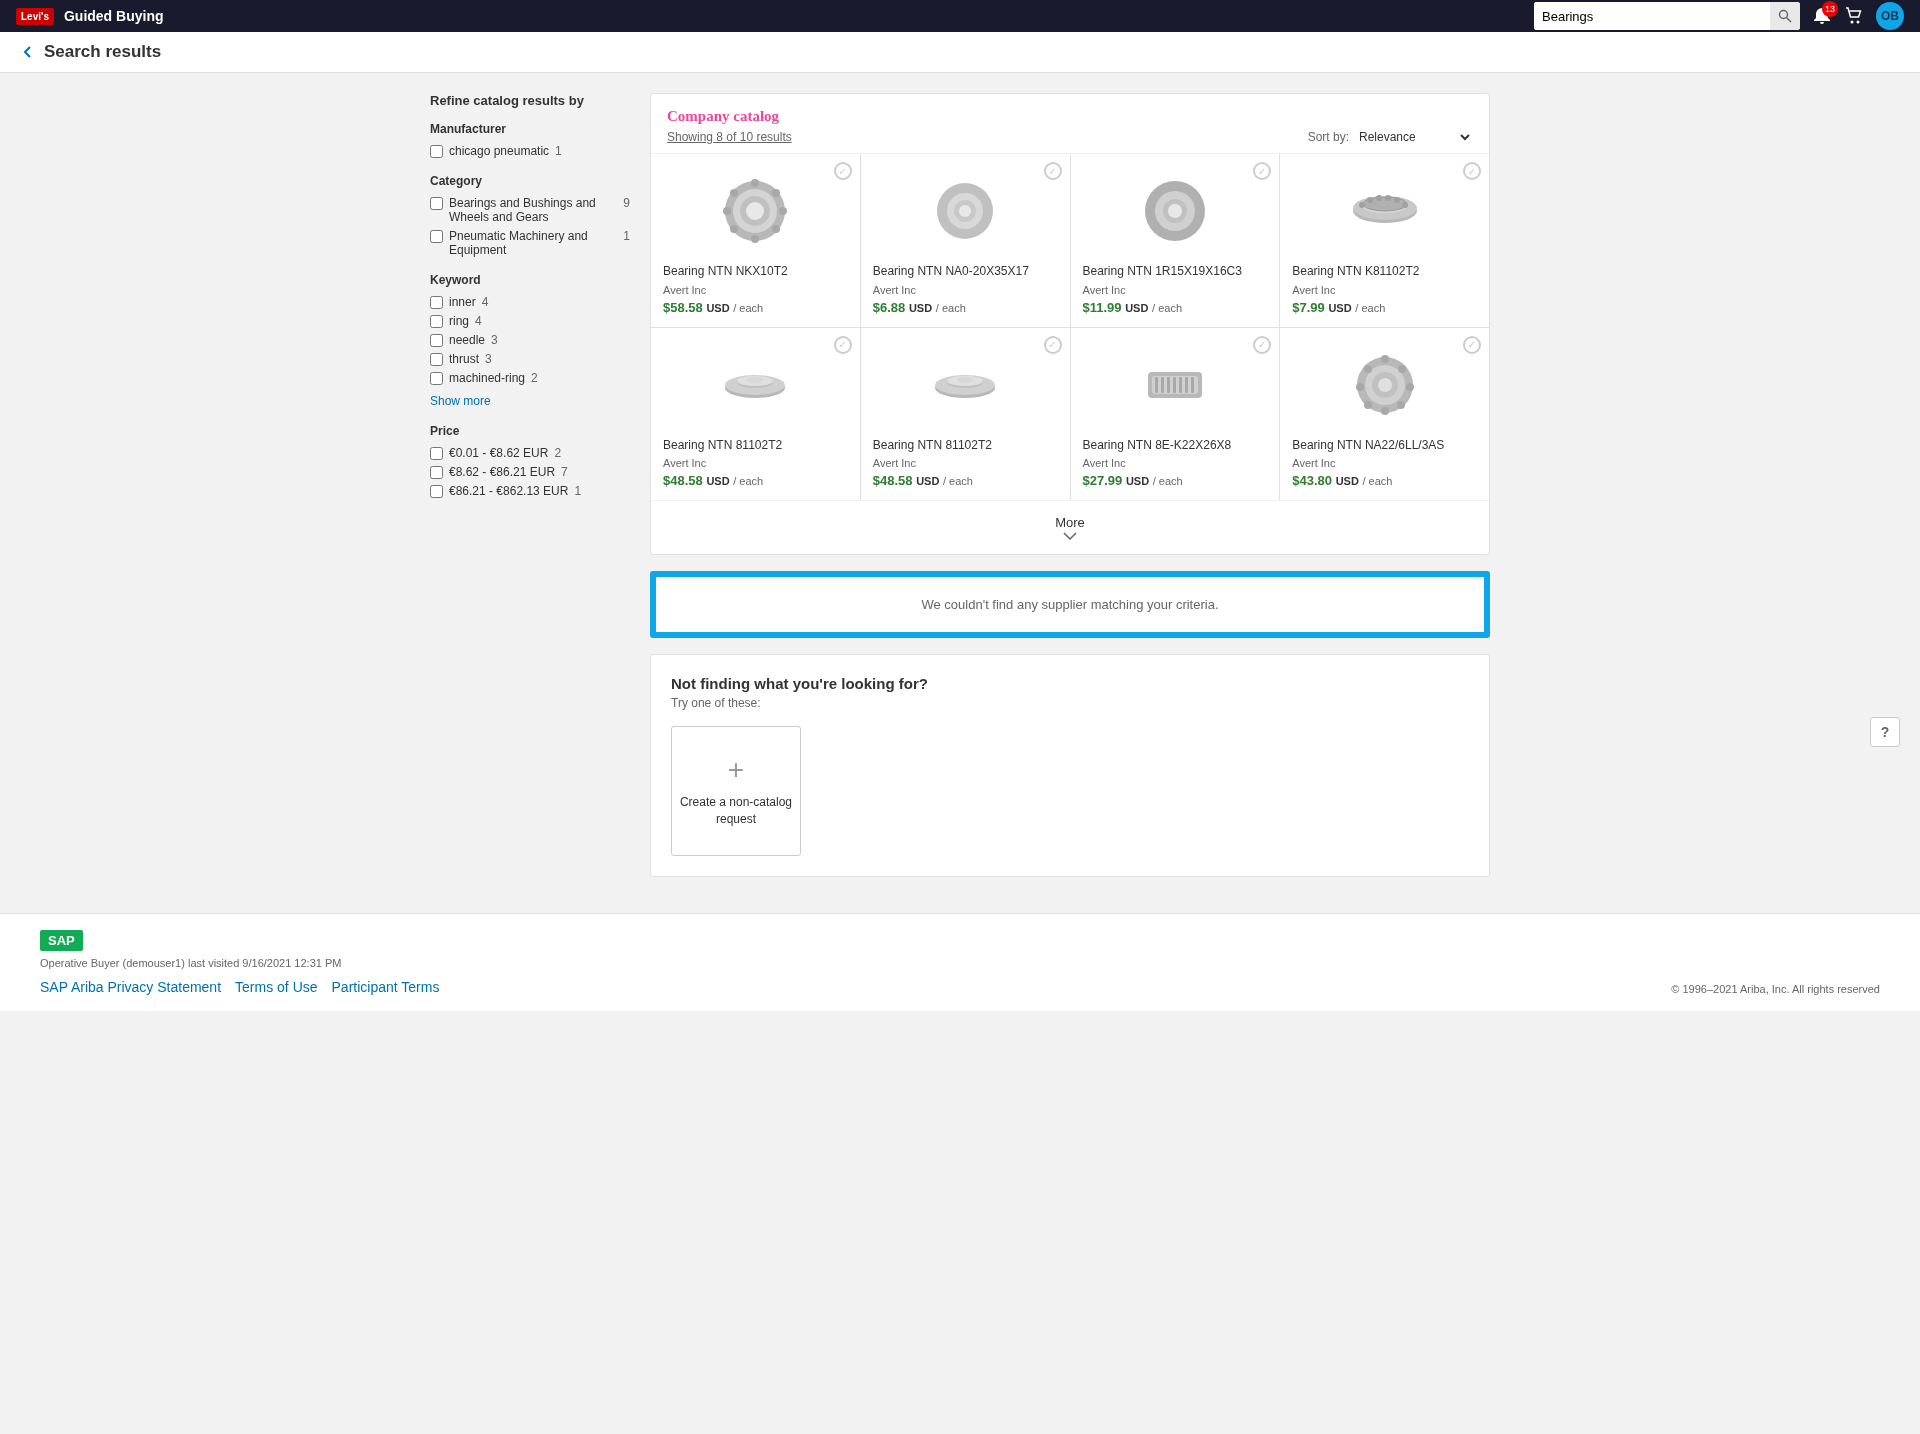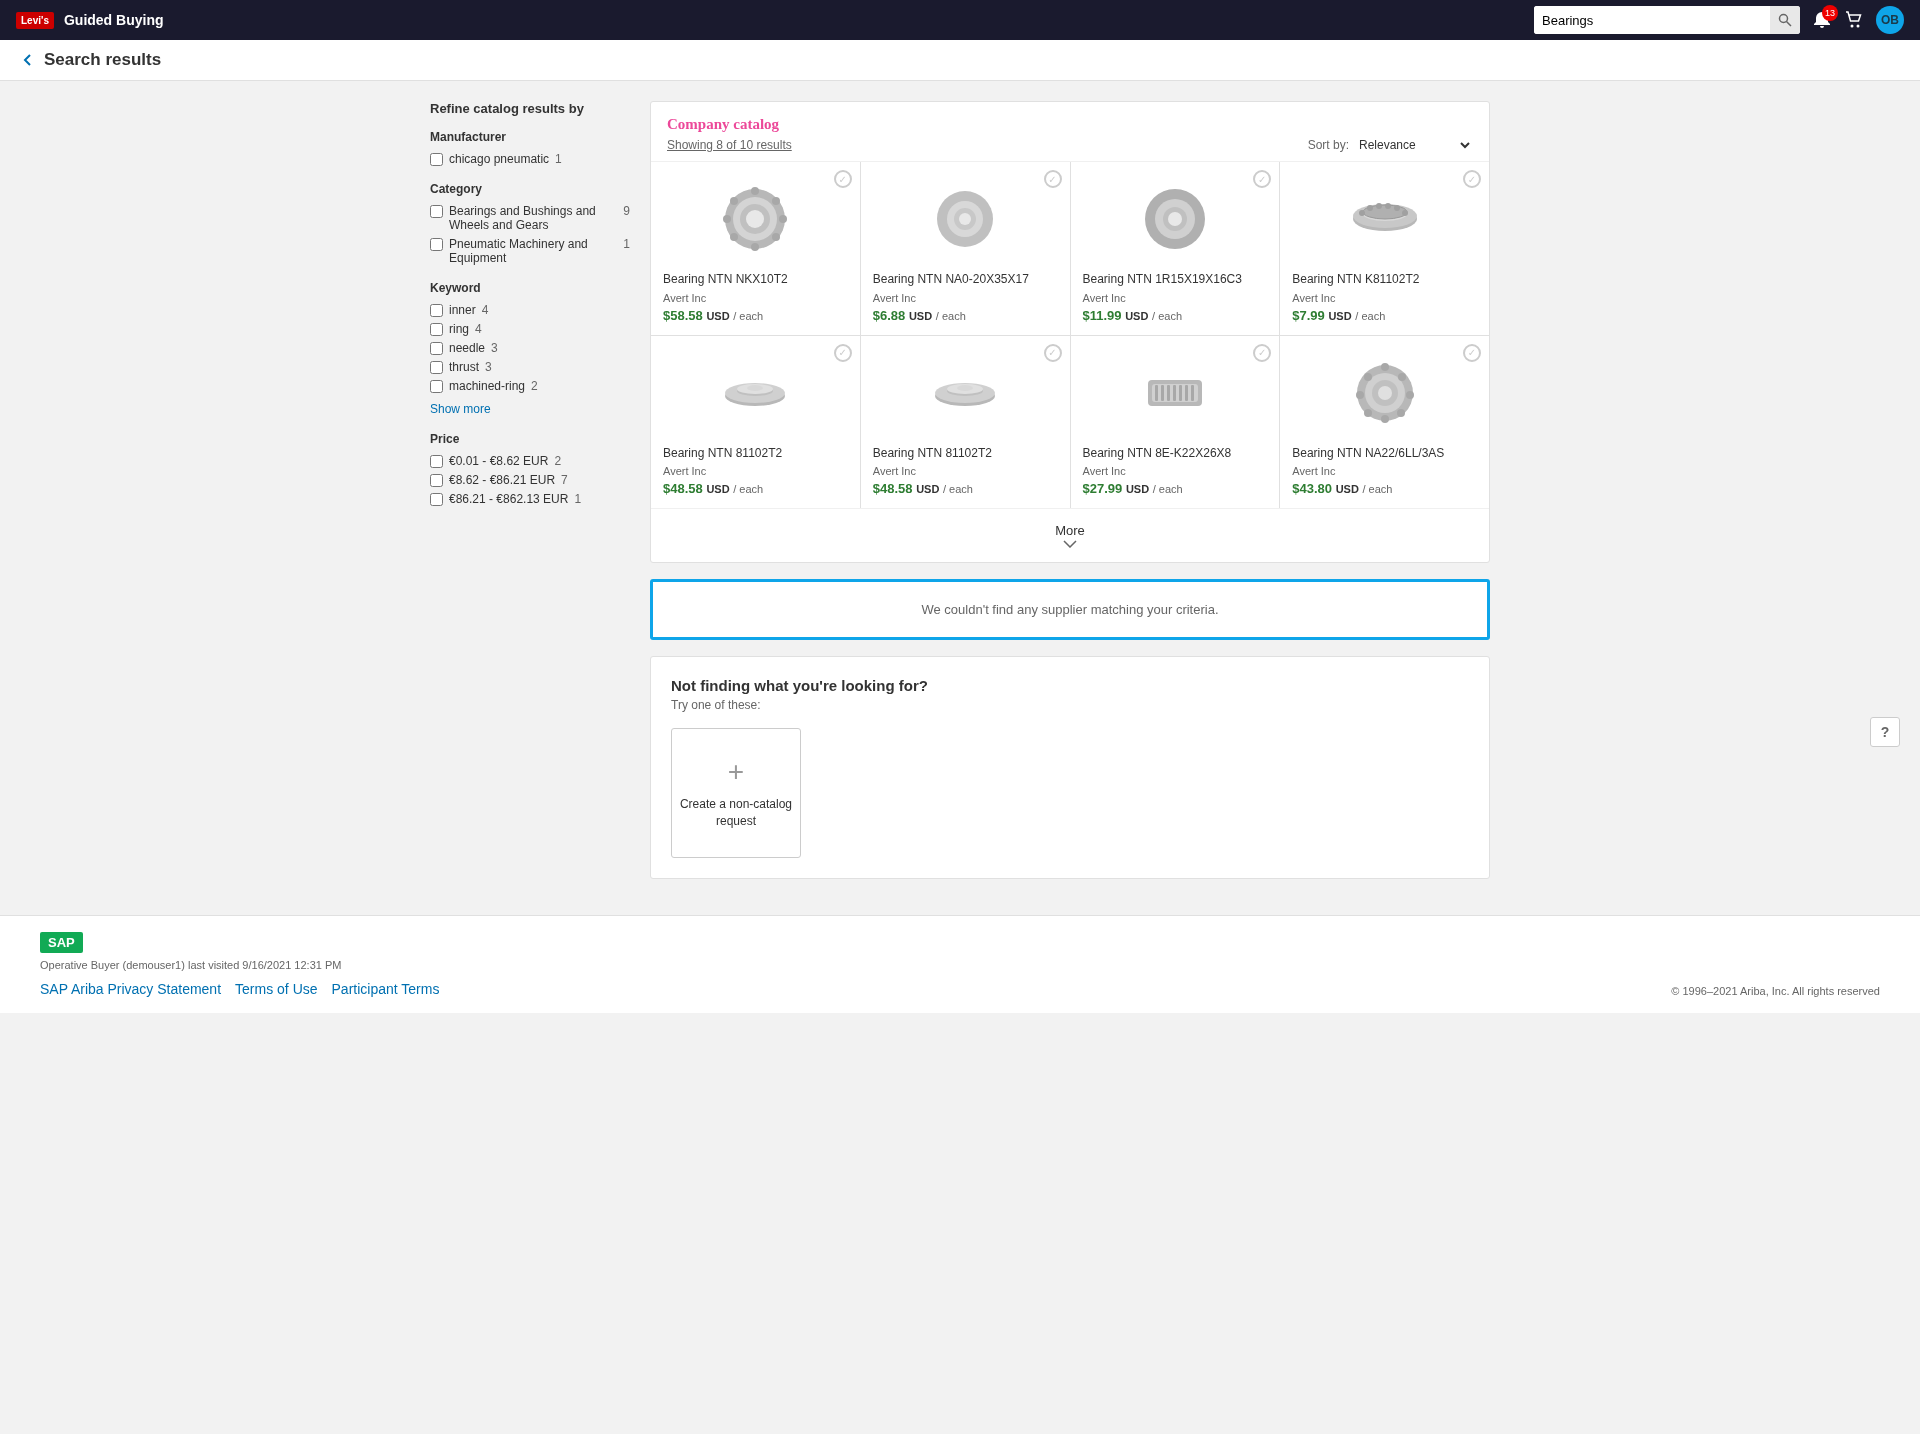--- a/index.html
+++ b/index.html
@@ -4,21 +4,21 @@
   <style>
     * { box-sizing: border-box; margin: 0; padding: 0; }
     body { font-family: Arial, sans-serif; background: #f2f2f2; font-size: 13px; color: #333; }
 
     
     .header {
       background: #1a1a2e;
       display: flex;
       align-items: center;
       padding: 0 16px;
-      height: 40px;
+      height: 32px;
       justify-content: space-between;
     }
     .header-left { display: flex; align-items: center; gap: 10px; }
     .logo-box {
       background: #c00;
       color: white;
       font-weight: bold;
       font-size: 10px;
       padding: 2px 5px;
       border-radius: 2px;
@@ -255,21 +255,21 @@
       flex-direction: column;
       align-items: center;
       gap: 2px;
       margin: 0 auto;
     }
     .more-btn svg { color: #666; }
 
     
     .no-supplier-panel {
       background: white;
-      border: 3px solid #0ea5e9;
+      border: 6px solid #0ea5e9;
       border-radius: 3px;
       padding: 20px;
       text-align: center;
       color: #666;
       font-size: 13px;
       margin-bottom: 16px;
     }
 
     
     .not-finding-panel {

